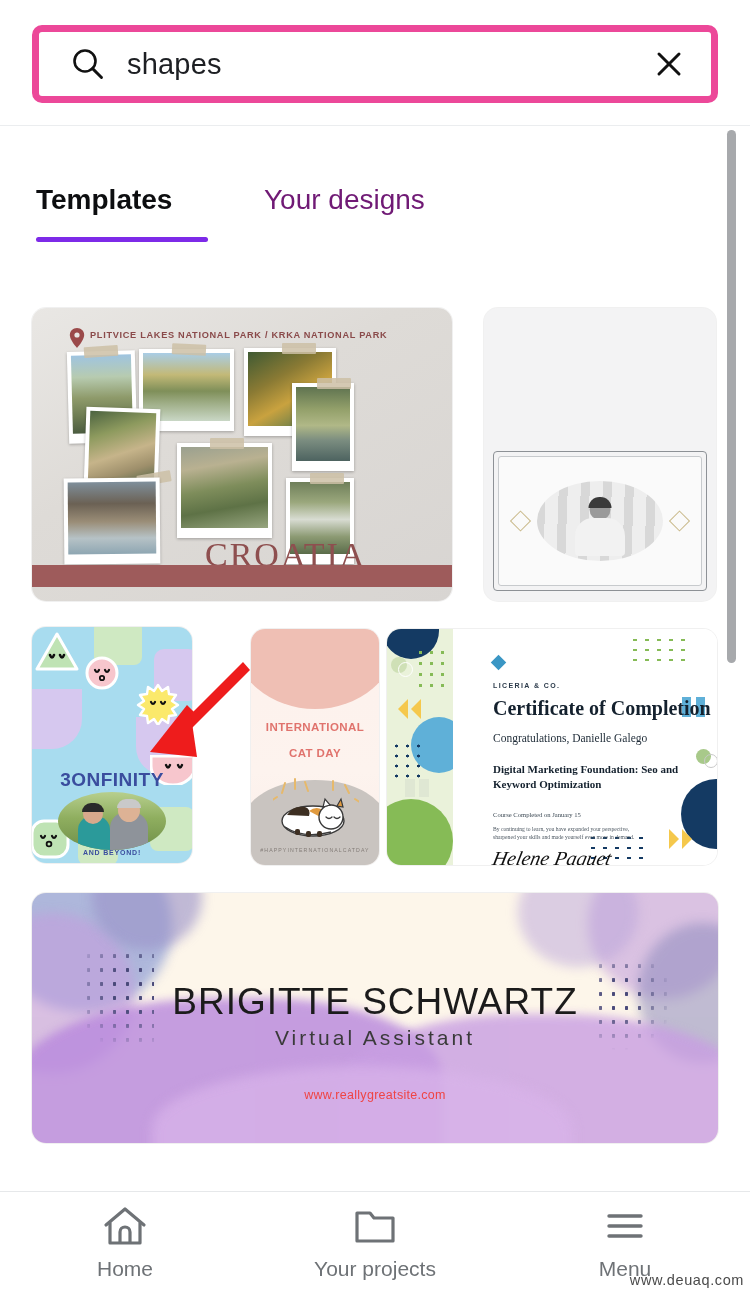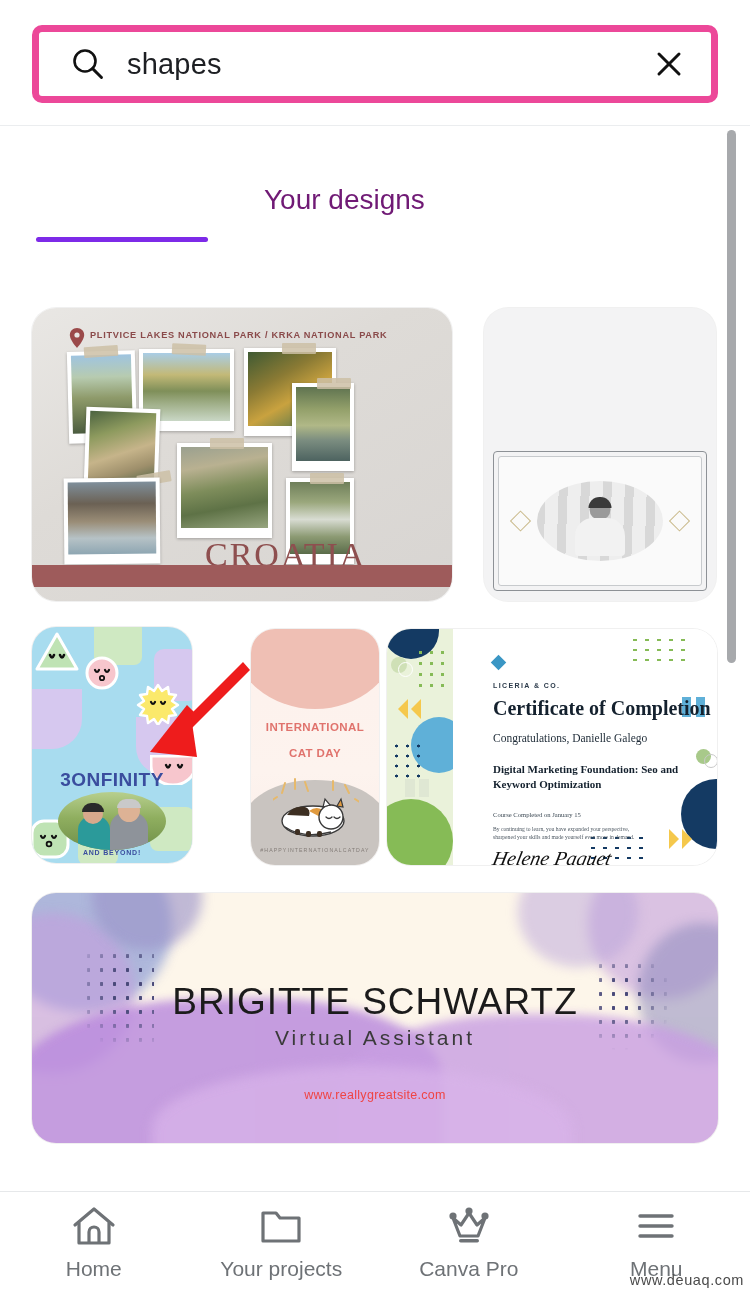--- a/index.html
+++ b/index.html
@@ -43,21 +43,21 @@
     border-radius: 3px; background: #7d2ae8;
   }
 
   
   .results { position: absolute; left: 0; top: 251px; width: 750px; height: 940px; background: #fff; }
   .scrollbar {
     position: absolute; right: 14px; top: -121px; width: 9px; height: 533px;
     background: #a7a9ac; border-radius: 5px; cursor: pointer;
   }
 
-  .card { position: absolute; border-radius: 24px; overflow: hidden;
+  .card { position: absolute; border-radius: 14px; overflow: hidden;
           box-shadow: 0 0 0 1px rgba(0,0,0,.06); cursor: pointer; background:#fff; }
 
   
   #card-croatia { left: 32px; top: 57px; width: 420px; height: 293px;
      background: linear-gradient(150deg,#e9e7e4 0%,#dedbd7 40%,#d8d5d2 100%); }
   .croatia-pin { position: absolute; left: 37px; top: 20px; width: 16px; height: 20px; }
   .croatia-head {
     position: absolute; left: 58px; top: 22px; font-size: 9.2px; font-weight: 700;
     letter-spacing: .7px; color: #8a4a4a; white-space: nowrap;
     font-family: "Liberation Sans", sans-serif;
@@ -173,20 +173,21 @@
       <span class="clear-btn">
         <svg width="40" height="40" viewBox="0 0 40 40">
           <line x1="10" y1="10" x2="30" y2="30" stroke="#111" stroke-width="3" stroke-linecap="round"></line>
           <line x1="30" y1="10" x2="10" y2="30" stroke="#111" stroke-width="3" stroke-linecap="round"></line>
         </svg>
       </span>
     </div>
   </div>
 
   <div class="tabs">
+    <div class="tab tab-templates active">Templates</div>
     <div class="tab tab-designs">Your designs</div>
     <div class="tab-underline"></div>
   </div>
 
   <div class="results">
 
     <div class="scrollbar"></div>
 
     <div class="card" id="card-croatia">
       <svg class="croatia-pin" viewBox="0 0 16 20">
@@ -437,30 +438,20 @@
       <span class="nav-label">Home</span>
     </div>
 
     <div class="nav-item">
       <svg width="46" height="42" viewBox="0 0 46 42">
         <path d="M5 36 V8 h13 l4 5 h19 v23 Z" fill="none" stroke="#6e7276" stroke-width="3.2" stroke-linejoin="round"></path>
       </svg>
       <span class="nav-label">Your projects</span>
     </div>
 
-    <div class="nav-item">
-      <svg width="46" height="42" viewBox="0 0 46 42">
-        <path d="M7 13 L14 31 H32 L39 13 L31 20 L23 8 L15 20 Z" fill="none" stroke="#6e7276" stroke-width="3.2" stroke-linejoin="round"></path>
-        <circle cx="7" cy="11" r="3.6" fill="#6e7276"></circle>
-        <circle cx="39" cy="11" r="3.6" fill="#6e7276"></circle>
-        <circle cx="23" cy="6" r="3.6" fill="#6e7276"></circle>
-        <rect x="13" y="34" width="20" height="3.4" rx="1.7" fill="#6e7276"></rect>
-      </svg>
-      <span class="nav-label">Canva Pro</span>
-    </div>
 
     <div class="nav-item">
       <svg width="46" height="42" viewBox="0 0 46 42">
         <g stroke="#6e7276" stroke-width="3.4" stroke-linecap="round">
           <line x1="7" y1="11" x2="39" y2="11"></line>
           <line x1="7" y1="21" x2="39" y2="21"></line>
           <line x1="7" y1="31" x2="39" y2="31"></line>
         </g>
       </svg>
       <span class="nav-label">Menu</span>

